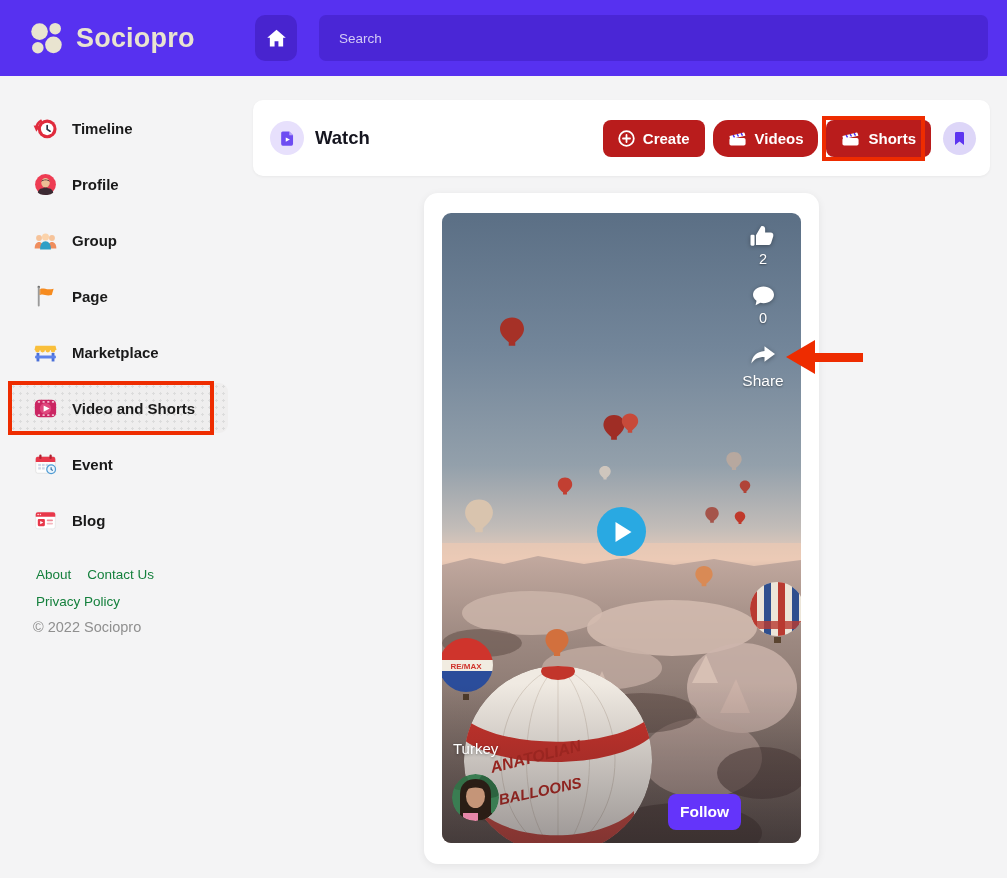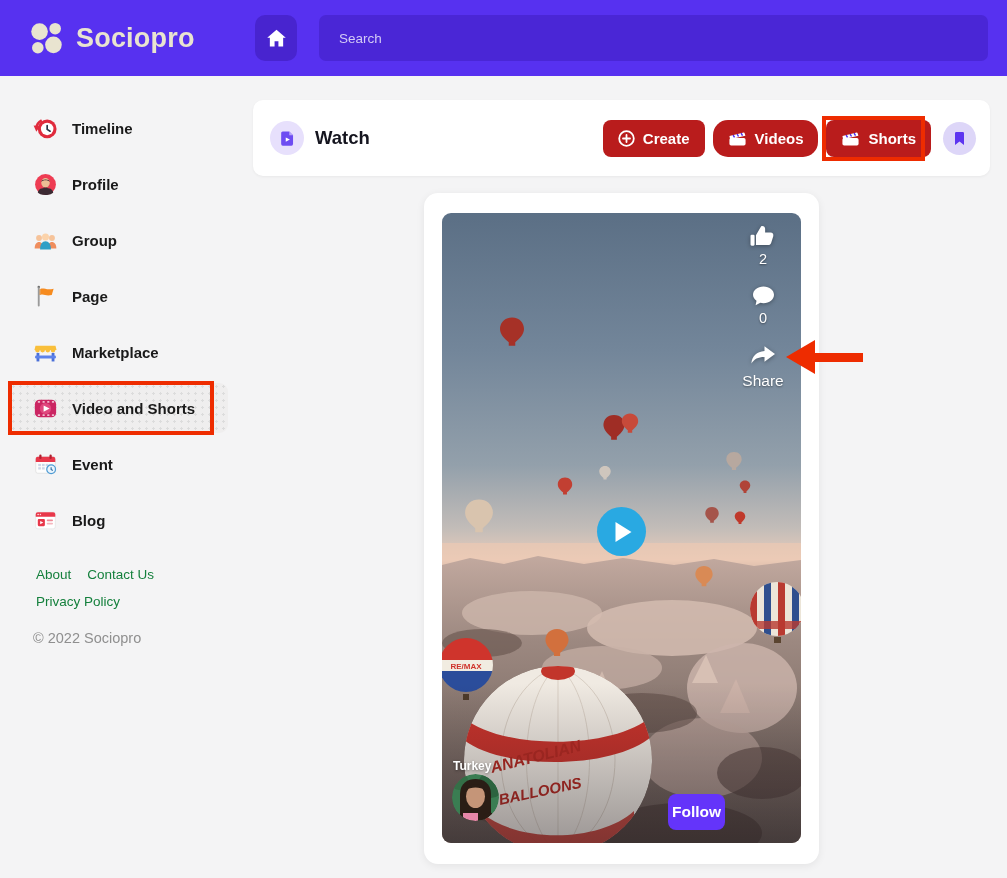--- a/index.html
+++ b/index.html
@@ -32,21 +32,21 @@
   .active-bg { position:absolute; left:10px; top:3px; width:218px; height:50px; border-radius:9px;
     background-color:#efeeee;
     background-image:radial-gradient(#dcdcdc 1px, transparent 1.2px);
     background-size:7px 7px; }
   .anno-box { position:absolute; border:4px solid #ee2c00; pointer-events:none; z-index:3; }
   .anno-box.sidebar-box { left:8px; top:1px; width:206px; height:54px; }
   .side-footer { padding:19px 0 0 36px; }
   .flinks { display:flex; gap:16px; }
   .flink { color:#15803d; font-size:13.5px; cursor:pointer; }
   .privacy-row { margin-top:12px; }
-  .copyright { margin-top:21px; margin-left:-3px; color:#8f8f8f; font-size:14.5px; }
+  .copyright { margin-top:10px; margin-left:-3px; color:#8f8f8f; font-size:14.5px; }
 
   
   .main { width:754px; padding:24px 17px 0 0; }
   .watchbar { height:76px; background:#fff; border-radius:10px; box-shadow:0 1px 3px rgba(0,0,0,.05);
     display:flex; align-items:center; padding:0 14px 0 17px; }
   .watch-ic { width:34px; height:34px; border-radius:50%; background:#e7e0fc;
     display:flex; align-items:center; justify-content:center; margin-right:11px; }
   .watch-title { font-size:18.5px; font-weight:700; color:#15151f; flex:1; }
   .wbtn { height:37px; border:none; border-radius:8px; background:#b91c1c; color:#fff;
     font-size:15px; font-weight:700; display:flex; align-items:center; gap:8px;
@@ -69,27 +69,27 @@
   .rail { position:absolute; top:9px; right:16px; width:44px; display:flex; flex-direction:column;
     align-items:center; color:#fff; z-index:4; }
   .rail svg { filter:drop-shadow(0 1px 2px rgba(0,0,0,.35)); }
   .rail-count { font-size:14.5px; margin-top:1px; text-shadow:0 1px 2px rgba(0,0,0,.45); }
   .rail-gap { margin-top:17px; }
   .rail-label { font-size:15.5px; margin-top:3px; text-shadow:0 1px 2px rgba(0,0,0,.45); }
 
   .play-btn { position:absolute; left:155px; top:294px; width:49px; height:49px; border-radius:50%;
     background:#29a9e2; display:flex; align-items:center; justify-content:center; z-index:4; cursor:pointer; }
 
-  .loc { position:absolute; left:11px; top:546px; font-size:12px; font-weight:700; color:#fff;
+  .loc { position:absolute; left:11px; top:527px; font-size:15px; font-weight:400; color:#fff;
     text-shadow:0 1px 3px rgba(0,0,0,.45); z-index:4; }
   .meta { position:absolute; left:10px; top:561px; display:flex; gap:11px; z-index:4; }
   .avatar { width:47px; height:47px; border-radius:50%; overflow:hidden; flex-shrink:0; }
   .meta-name { font-size:16.5px; font-weight:700; color:#fff; text-shadow:0 1px 3px rgba(0,0,0,.45); margin-top:3px; }
   .meta-time { font-size:12.5px; color:#f2f2f2; margin-top:5px; text-shadow:0 1px 2px rgba(0,0,0,.45); }
-  .follow-btn { position:absolute; left:226px; top:581px; width:57px; height:36px; background:#6434fa;
+  .follow-btn { position:absolute; left:226px; top:581px; width:73px; height:36px; background:#6434fa;
     color:#fff; border:none; border-radius:8px; font-size:15.5px; font-weight:700; cursor:pointer;
     z-index:4; font-family:inherit; }
 
   
   .annotation-arrow { position:absolute; left:786px; top:340px; width:77px; height:34px; z-index:10; pointer-events:none; }
   .arrow-head { position:absolute; left:0; top:0; width:0; height:0;
     border-top:17px solid transparent; border-bottom:17px solid transparent; border-right:29px solid #ee2c00; }
   .arrow-shaft { position:absolute; left:27px; top:12.5px; width:50px; height:9px; background:#ee2c00; }
 </style>
 </head>

